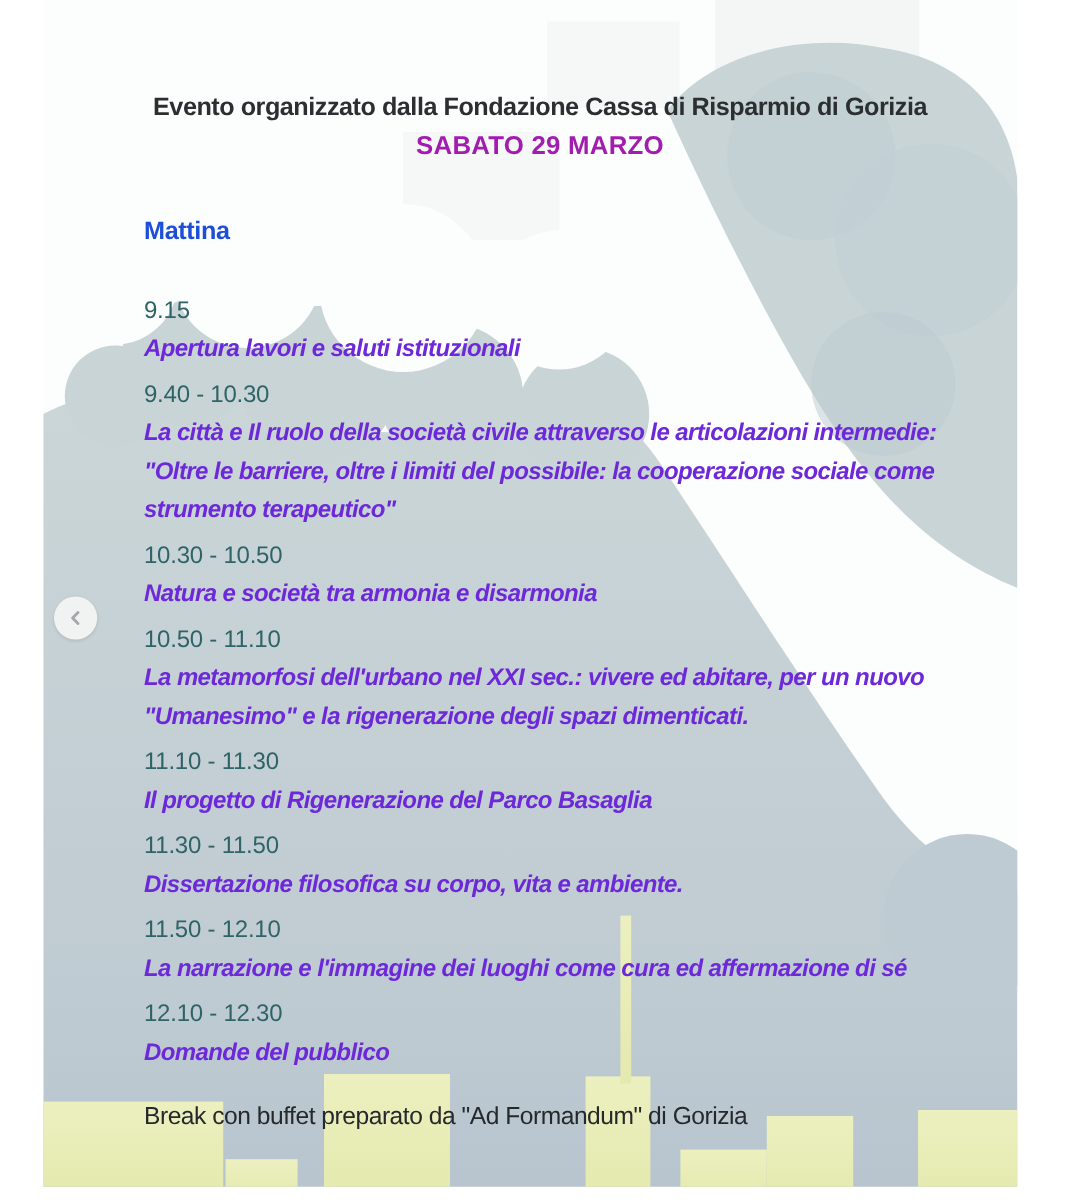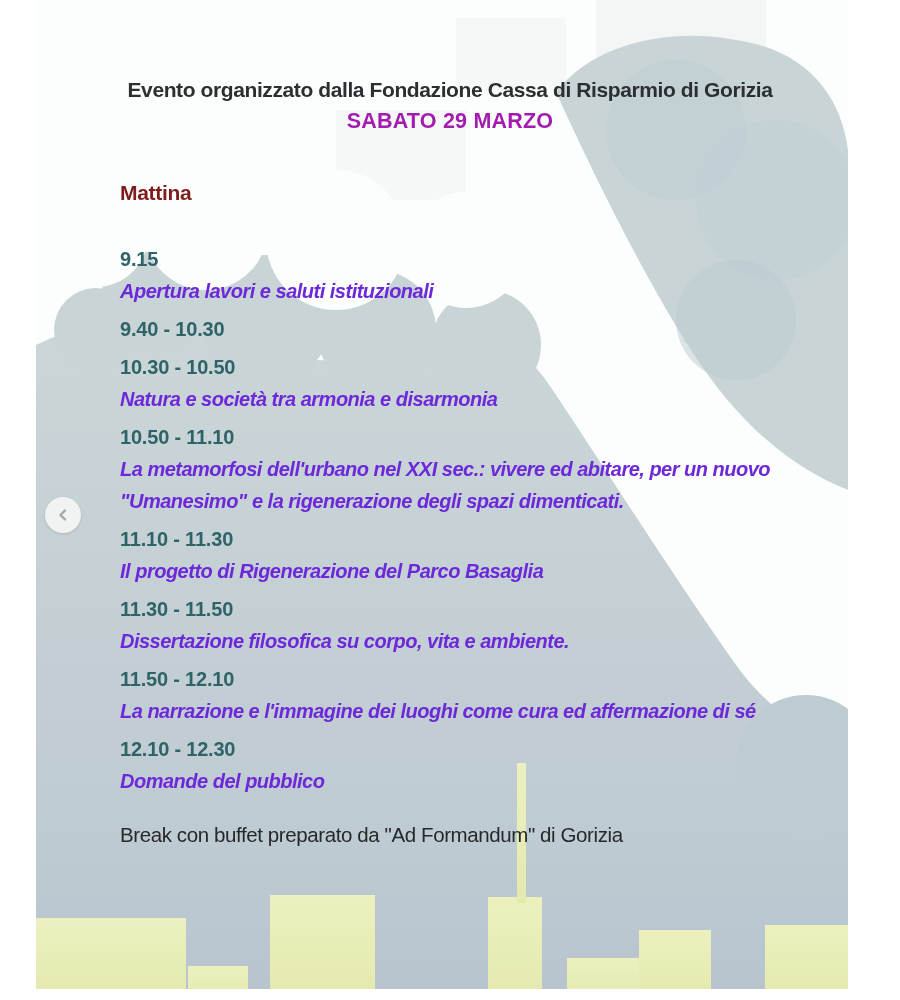--- a/index.html
+++ b/index.html
@@ -23,28 +23,28 @@
   .hdr-line1 {
     color: #2c2f31; font-size: 21px; font-weight: 700;
     letter-spacing: -0.4px; line-height: 31px;
   }
   .hdr-line2 {
     color: #a21caf; font-size: 21.5px; font-weight: 700;
     letter-spacing: 0.2px; line-height: 32px;
   }
 
   .section-title {
-    margin-top: 40px; color: #7f1d1d; font-size: 21px; font-weight: 700;
+    margin-top: 40px; color: #1d4ed8; font-size: 21px; font-weight: 700;
     letter-spacing: -0.3px; line-height: 32px;
   }
 
   .schedule { margin-top: 34px; max-width: 700px; }
   .item { margin-bottom: 6px; }
   .time {
-    color: #2e6368; font-size: 20px; font-weight: 700;
+    color: #2e6368; font-size: 20px; font-weight: 400;
     letter-spacing: -0.2px; line-height: 32px;
   }
   .title {
     color: #6d28d9; font-size: 20px; font-weight: 700; font-style: italic;
     letter-spacing: -0.5px; line-height: 32px;
   }
 
   .footer-note {
     margin-top: 22px; color: #26292b; font-size: 20.5px; font-weight: 400;
     letter-spacing: -0.4px; line-height: 32px; max-width: 720px;
@@ -136,20 +136,21 @@
       <div class="section-title">Mattina</div>
 
       <div class="schedule" id="schedule-list">
   <div class="item">
     <div class="time">9.15</div>
     <div class="title">Apertura lavori e saluti istituzionali</div>
   </div>
 
   <div class="item">
     <div class="time">9.40 - 10.30</div>
+    <div class="title">La città e Il ruolo della società civile attraverso le articolazioni intermedie: "Oltre le barriere, oltre i limiti del possibile: la cooperazione sociale come strumento terapeutico"</div>
   </div>
 
   <div class="item">
     <div class="time">10.30 - 10.50</div>
     <div class="title">Natura e società tra armonia e disarmonia</div>
   </div>
 
   <div class="item">
     <div class="time">10.50 - 11.10</div>
     <div class="title">La metamorfosi dell'urbano nel XXI sec.: vivere ed abitare, per un nuovo "Umanesimo" e la rigenerazione degli spazi dimenticati.</div>

